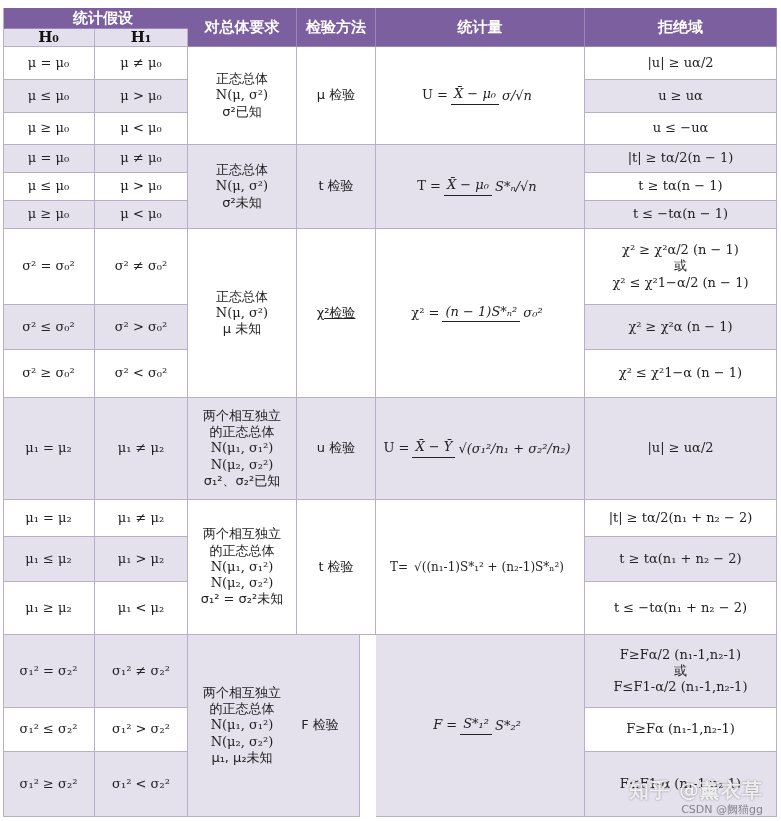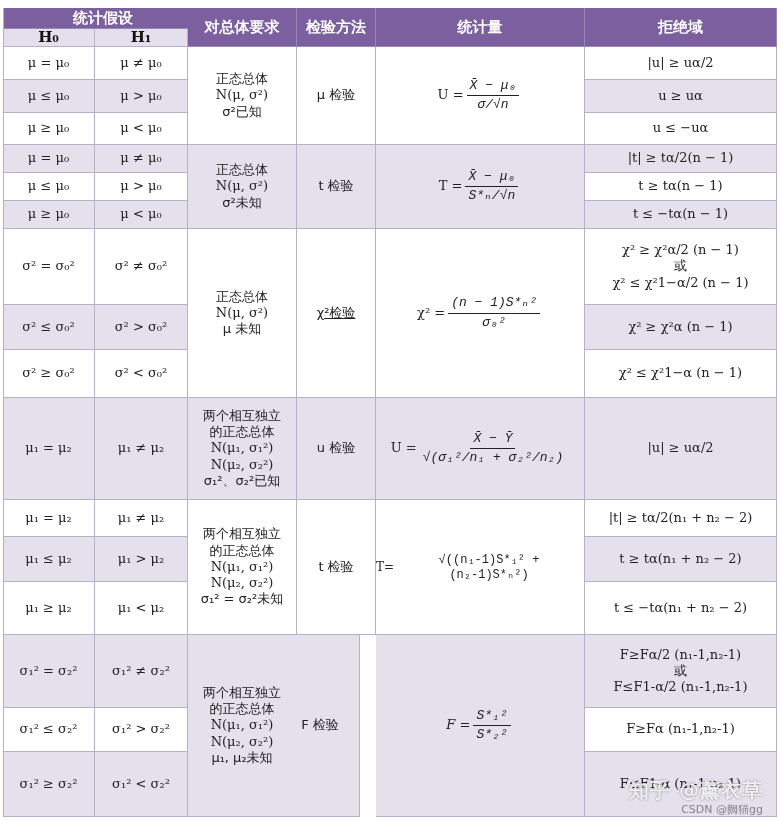--- a/index.html
+++ b/index.html
@@ -11,21 +11,21 @@
           border-right:1px solid #b7b0c8; border-bottom:1px solid #b7b0c8; }
   .hdr { background:#7b5f9f; color:#fff; font-family:"DejaVu Sans","Liberation Sans",sans-serif;
          font-weight:bold; font-size:15px; border-color:#9b86b8; }
   .sub { background:#e4dfec; font-weight:bold; font-size:15px; color:#111; }
   .w { background:#ffffff; }
   .s { background:#e4e0ec; }
   .ml { flex-direction:column; }
   .ml span { display:block; }
   .cn { font-family:"DejaVu Sans","Liberation Sans",sans-serif; font-size:13px; }
   .it { font-style:italic; }
-  .frac { display:inline-flex; flex-direction:column; align-items:center; vertical-align:middle; margin:0 3px;font-family:Liberation Mono, monospace; }
+  .frac { display:inline-flex; flex-direction:row; align-items:center; vertical-align:middle; margin:0 3px; }
   .frac .num { border-bottom:1px solid #222; padding:0 3px 1px; }
   .frac .den { padding:1px 3px 0; }
   .watermark { position:absolute; right:18px; bottom:4px; text-align:right;
                font-family:"DejaVu Sans","Liberation Sans",sans-serif; color:rgba(255,255,255,0.85);
                text-shadow:0 0 2px rgba(0,0,0,0.45); }
   .wm1 { font-size:20px; font-weight:bold; letter-spacing:1px; }
   .wm2 { font-size:11px; color:rgba(120,120,130,0.9); text-shadow:none; margin-top:-2px; }
   .outer { position:absolute; left:3px; top:8px; width:774px; height:809px; border-left:1px solid #b7b0c8; box-sizing:border-box; pointer-events:none; }
 </style>
 </head>

